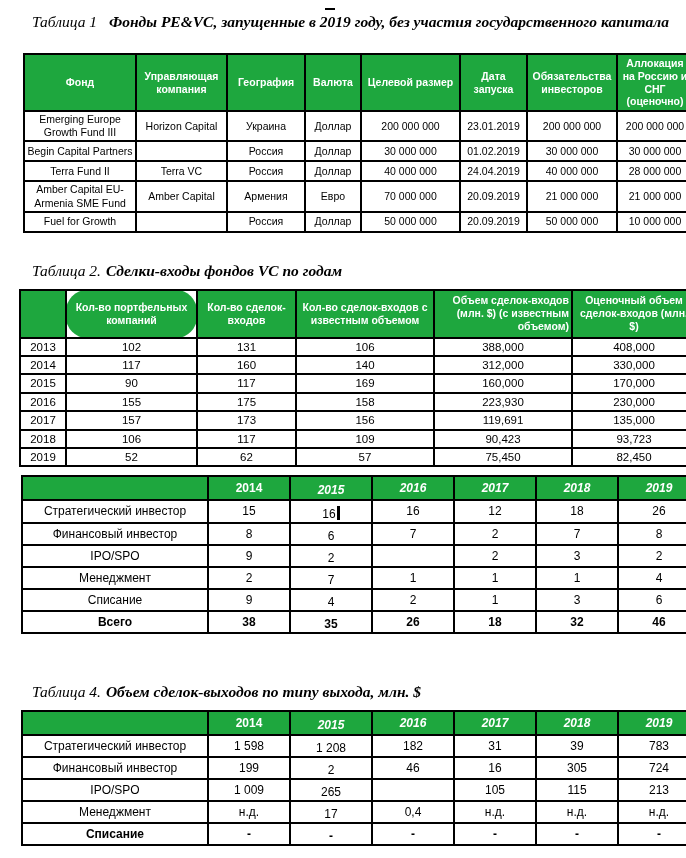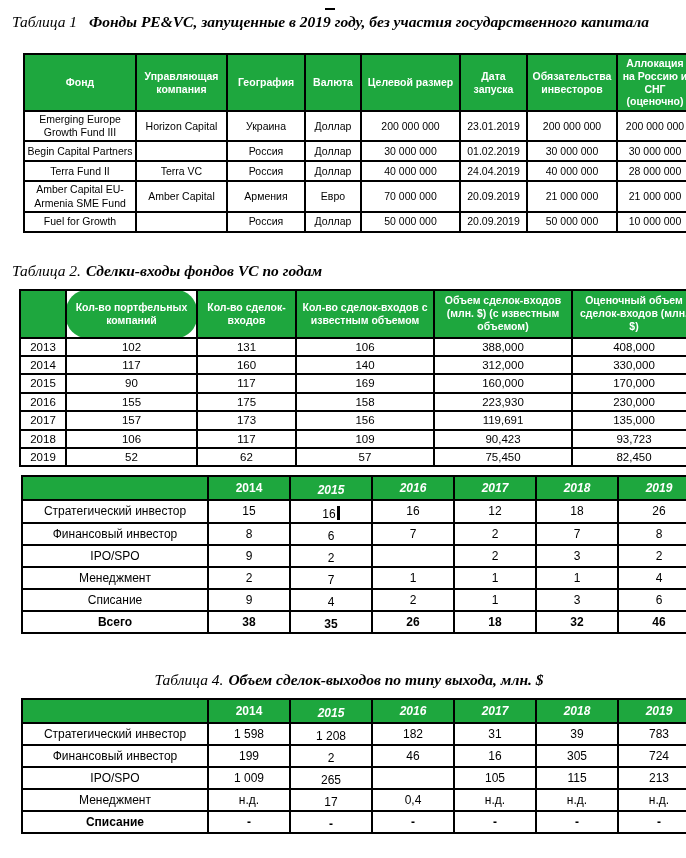--- a/index.html
+++ b/index.html
@@ -21,31 +21,31 @@
     width: 10px; height: 2px;
     background: #000;
   }
 
   .caption {
     font-family: "Liberation Serif", serif;
     font-style: italic;
     font-size: 15.5px;
     line-height: 20px;
     margin: 0;
-    padding-left: 12px;
+    padding-left: 32px;
     white-space: nowrap;
   }
   .caption .prefix { font-weight: normal; }
   .caption .name  { font-weight: bold; margin-left: 5px; }
   .caption.gap-wide .name { margin-left: 12px; }
 
   .cap-1 { margin-top: 0; }
   .cap-2 { margin-top: 28px; }
   .cap-3 { margin-top: 22px; }
-  .cap-4 { margin-top: 36px; text-align: center; }
+  .cap-4 { margin-top: 48px; }
 
   table.grid {
     border-collapse: collapse;
     table-layout: fixed;
     empty-cells: show;
   }
   table.grid th, table.grid td {
     border: 2px solid #000;
     text-align: center;
     vertical-align: middle;
@@ -78,21 +78,21 @@
   .t1 th:nth-child(8) { width: 70px;  }
 
   
   .t2 { width: 640px; margin: 8px 0 0 19px; }
   .t2 th { height: 42px; font-size: 10.5px; }
   .t2 td { height: 14px; font-size: 11.5px; }
   .t2 th:nth-child(1) { width: 40px;  }
   .t2 th:nth-child(2) { width: 125px; border-radius: 21px; }
   .t2 th:nth-child(3) { width: 93px;  }
   .t2 th:nth-child(4) { width: 132px; }
-  .t2 th:nth-child(5) { width: 132px; }
+  .t2 th:nth-child(5) { width: 132px; text-align: right; }
   .t2 th:nth-child(6) { width: 118px; }
 
   
   .t34 { width: 636px; margin: 8px 0 0 21px; font-size: 12px; }
   .t34 th { height: 15px; font-size: 12px; }
   .t34 td { height: 15px; }
   .t34 th:nth-child(1) { width: 180px; }
   .t34 th:nth-child(n+2) { width: 76px; }
   .years-head thead th:nth-child(n+3) { font-style: italic; }
   .has-total tbody tr:last-child td { font-weight: bold; }

